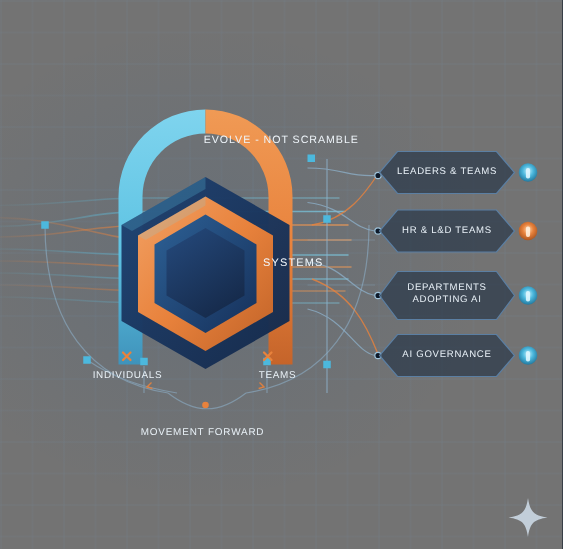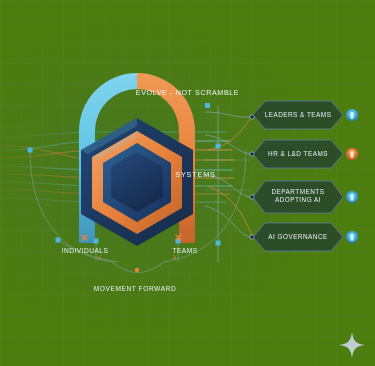--- a/index.html
+++ b/index.html
@@ -9,21 +9,21 @@
     background: #0d1826;
   }
   body {
     font-family: "Liberation Sans", sans-serif;
   }
   #stage {
     position: relative;
     width: 375px;
     height: 366px;
     overflow: hidden;
-    background: #4d7c0f;
+    background: #737373;
   }
   
   #grid {
     position: absolute;
     inset: 0;
     background-image:
       linear-gradient(to right, rgba(110,160,200,0.055) 1px, transparent 1px),
       linear-gradient(to bottom, rgba(110,160,200,0.055) 1px, transparent 1px);
     background-size: 21px 21px;
     pointer-events: none;

